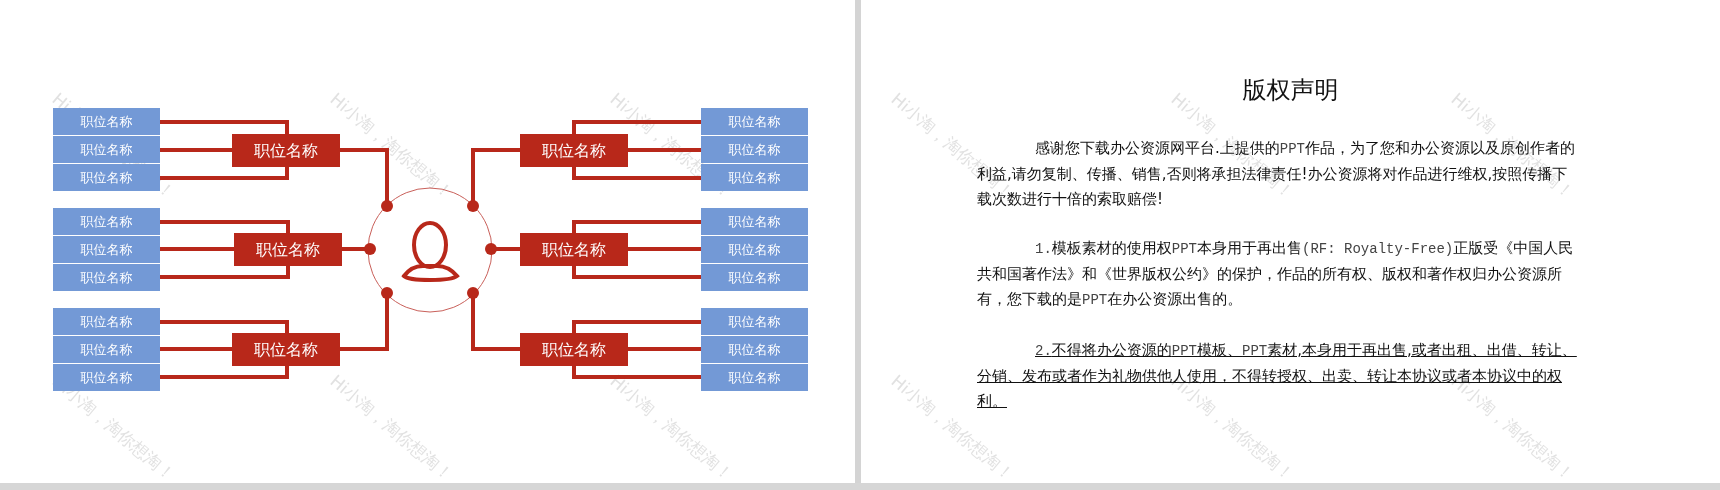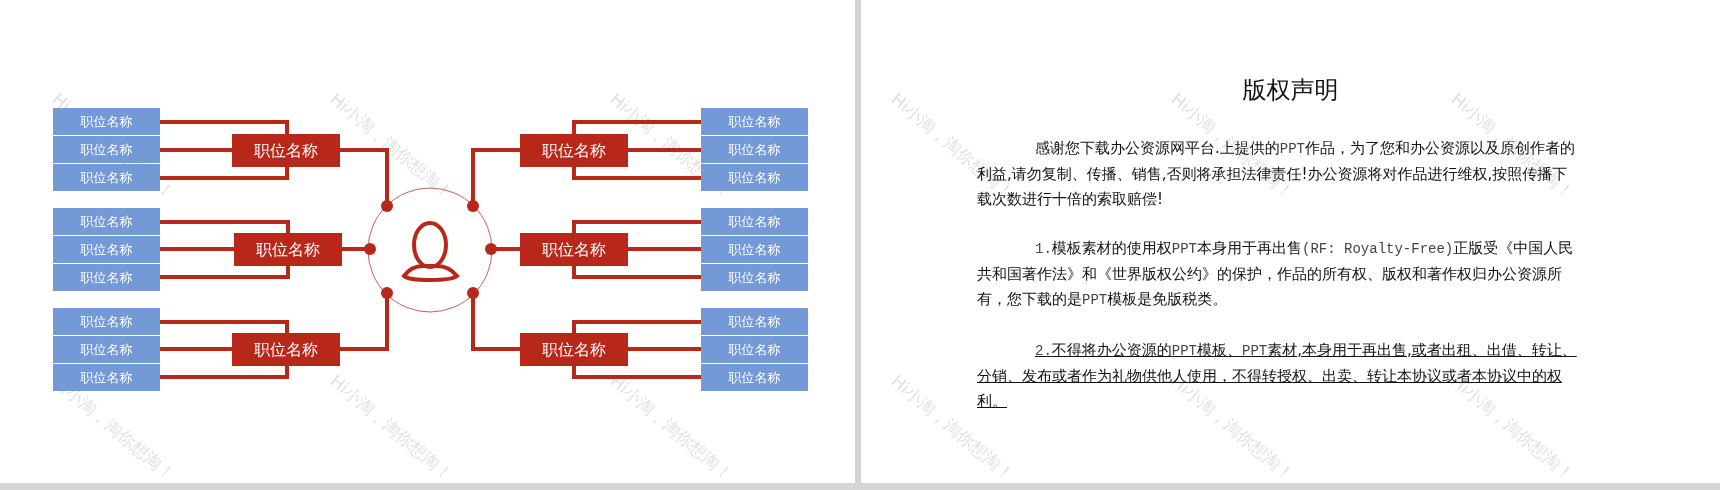--- a/index.html
+++ b/index.html
@@ -130,21 +130,21 @@
   <div class="wm" style="left:320px;top:370px;">Hi小淘，淘你想淘！</div>
   <div class="wm" style="left:600px;top:370px;">Hi小淘，淘你想淘！</div>
 
   <div class="title">版权声明</div>
 
   <div class="para" style="top:136px;">
     <span class="indent"></span><span>感谢您下载办公资源网平台.上提供的</span><span class="mono">PPT</span><span>作品，为了您和办公资源以及原创作者的利益,请勿复制、传播、销售,否则将承担法律责任!办公资源将对作品进行维权,按照传播下载次数进行十倍的索取赔偿!</span>
   </div>
 
   <div class="para" style="top:236px;">
-    <span class="indent"></span><span class="mono">1.</span><span>模板素材的使用权</span><span class="mono">PPT</span><span>本身用于再出售</span><span class="mono">(RF: Royalty-Free)</span><span>正版受《中国人民共和国著作法》和《世界版权公约》的保护，作品的所有权、版权和著作权归办公资源所有，您下载的是</span><span class="mono">PPT</span><span>模板是免版税类。</span>
+    <span class="indent"></span><span class="mono">1.</span><span>模板素材的使用权</span><span class="mono">PPT</span><span>本身用于再出售</span><span class="mono">(RF: Royalty-Free)</span><span>正版受《中国人民共和国著作法》和《世界版权公约》的保护，作品的所有权、版权和著作权归办公资源所有，您下载的是</span><span class="mono">PPT</span><span>在办公资源出售的。</span>
   </div>
 
   <div class="para" style="top:338px;text-decoration:underline;">
     <span class="indent"></span><span class="mono">2.</span><span>不得将办公资源的</span><span class="mono">PPT</span><span>模板、</span><span class="mono">PPT</span><span>素材,本身用于再出售,或者出租、出借、转让、分销、发布或者作为礼物供他人使用，不得转授权、出卖、转让本协议或者本协议中的权利。</span>
   </div>
 </div>
 
 <div class="bottom-bar"></div>
 
 </body></html>

